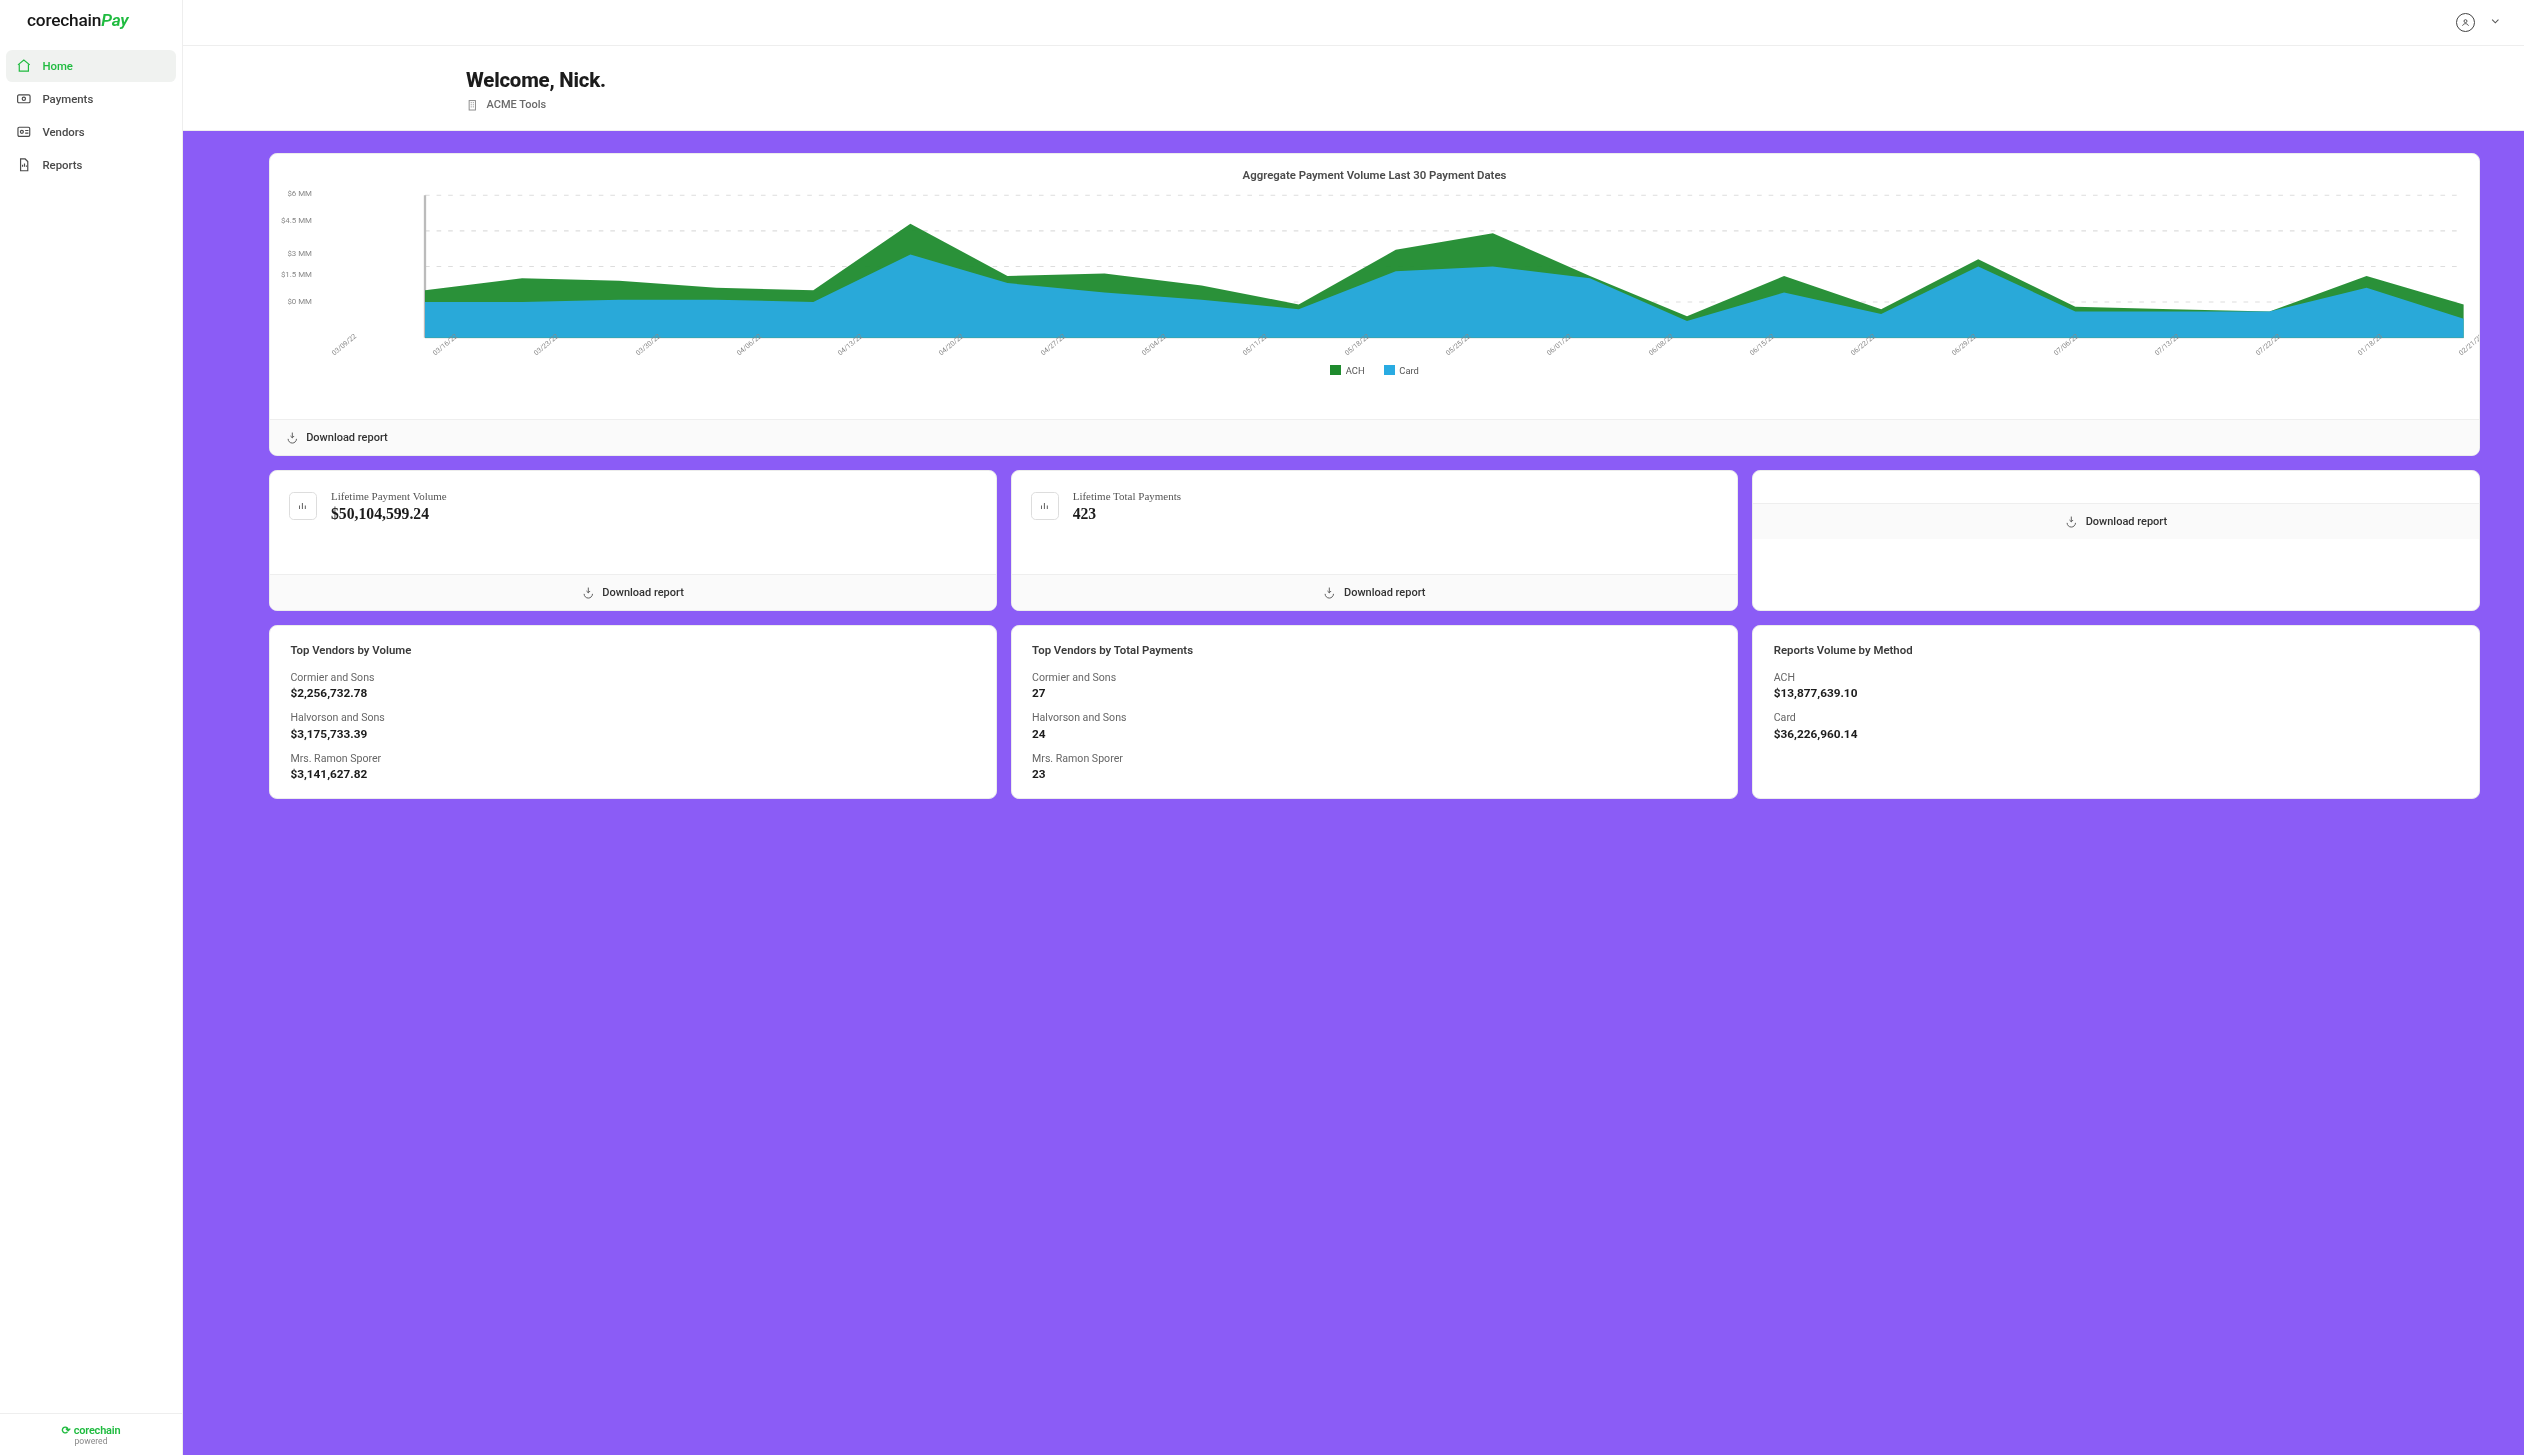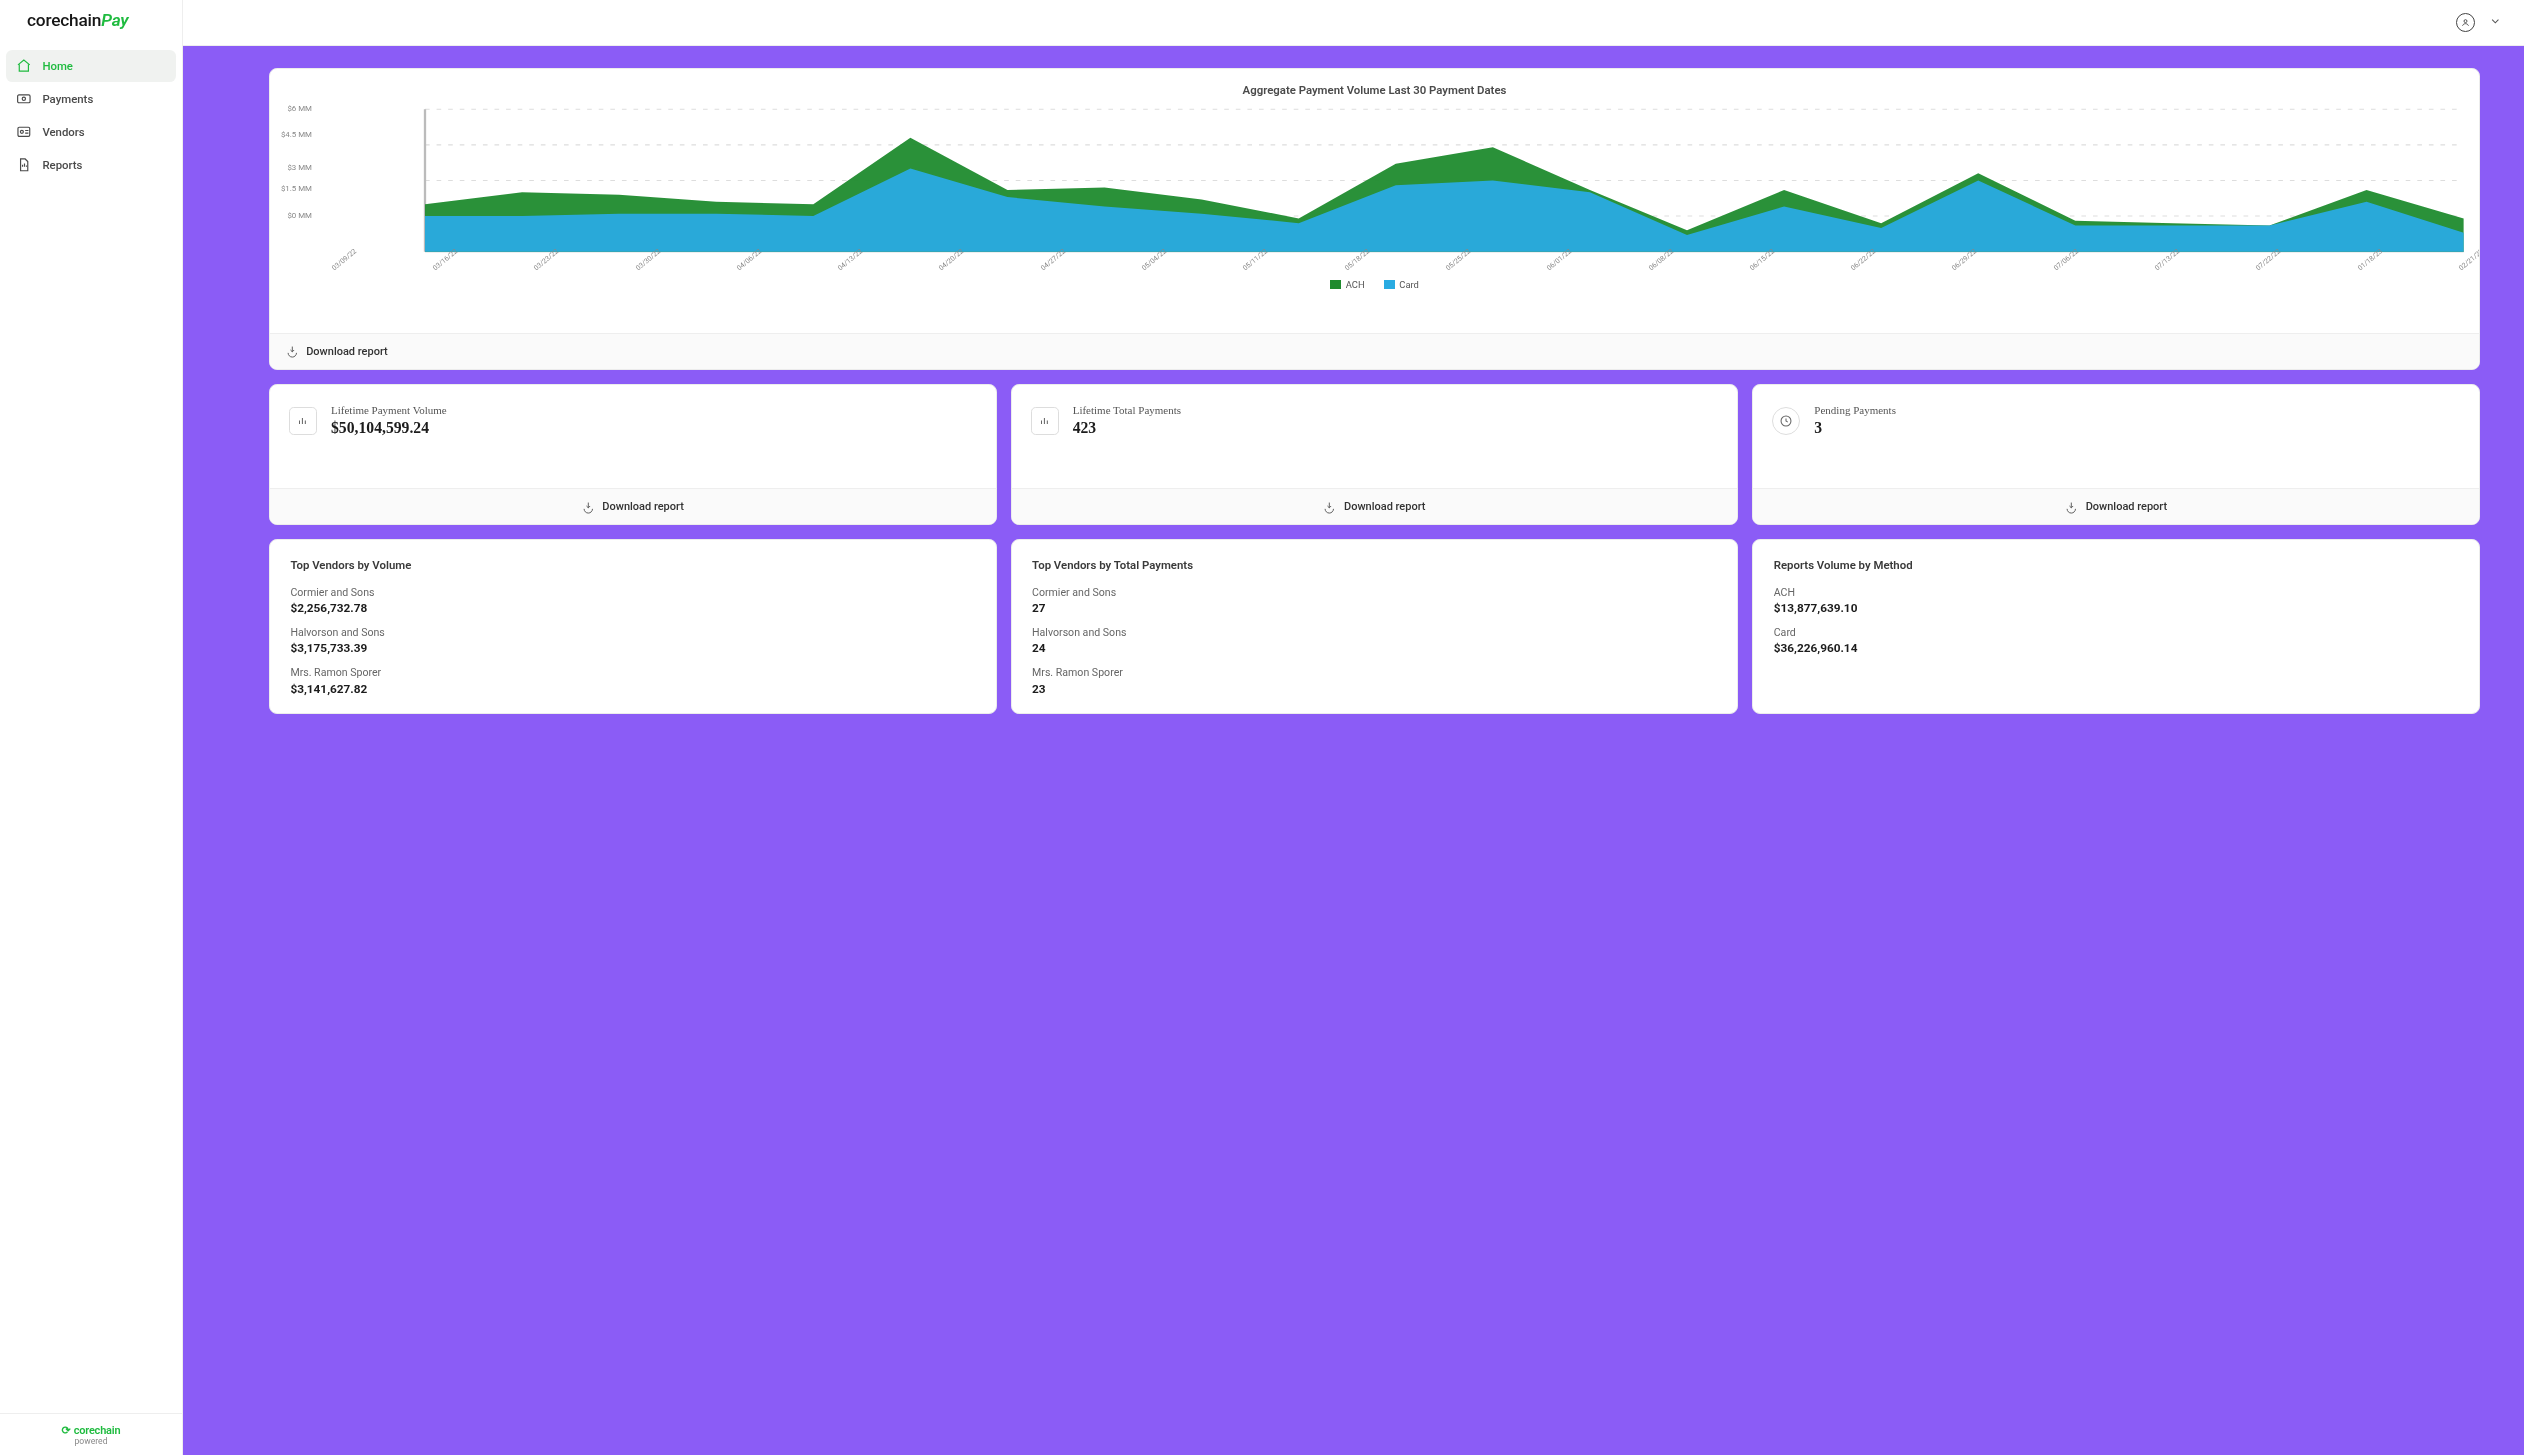--- a/index.html
+++ b/index.html
@@ -138,20 +138,32 @@
             <path d="M5.5 19c1.2-3 4-4.5 6.5-4.5s5.3 1.5 6.5 4.5"></path>
           </svg>
       </span>
       <span class="chevron">
         <svg viewBox="0 0 24 24" width="12.6" height="12.6" fill="none" stroke="currentColor" stroke-width="2">
             <path d="M6 9l6 6 6-6"></path>
           </svg>
       </span>
     </div>
 
+    <div class="header-area">
+      <h1 class="welcome">Welcome, Nick.</h1>
+      <div class="company-row">
+        <span class="building-icon">
+          <svg viewBox="0 0 24 24" width="12.6" height="12.6" fill="none" stroke="currentColor" stroke-width="1.8">
+              <rect x="6" y="3" width="12" height="18"></rect>
+              <path d="M9 7h2M13 7h2M9 11h2M13 11h2M9 15h2M13 15h2"></path>
+            </svg>
+        </span>
+        <span>ACME Tools</span>
+      </div>
+    </div>
 
     <div class="content">
 
       <section class="card chart-card">
         <div class="chart-title">Aggregate Payment Volume Last 30 Payment Dates</div>
 
         <div class="chart-wrap chart-area-rel">
 
           <div class="ytick" style="top: 4.7px">$6 MM</div>
           <div class="ytick" style="top: 31px">$4.5 MM</div>
@@ -264,32 +276,20 @@
               <svg viewBox="0 0 24 24" width="12.6" height="12.6" fill="none" stroke="currentColor" stroke-width="1.8">
                   <path d="M12 3v10m0 0 3.5-3.5M12 13 8.5 9.5"></path>
                   <path d="M4 15a8 8 0 0 0 16 0"></path>
                 </svg>
             </span>
             <span>Download report</span>
           </div>
         </div>
 
         <div class="card">
-          <div class="stat-body">
-            <div class="stat-icon-circle">
-              <svg viewBox="0 0 24 24" width="14" height="14" fill="none" stroke="currentColor" stroke-width="1.8">
-                  <circle cx="12" cy="12" r="8.5"></circle>
-                  <path d="M12 7.5V12l3 2"></path>
-                </svg>
-            </div>
-            <div>
-              <div class="stat-label">Pending Payments</div>
-              <div class="stat-value">3</div>
-            </div>
-          </div>
           <div class="card-footer center">
             <span class="dl-icon">
               <svg viewBox="0 0 24 24" width="12.6" height="12.6" fill="none" stroke="currentColor" stroke-width="1.8">
                   <path d="M12 3v10m0 0 3.5-3.5M12 13 8.5 9.5"></path>
                   <path d="M4 15a8 8 0 0 0 16 0"></path>
                 </svg>
             </span>
             <span>Download report</span>
           </div>
         </div>

